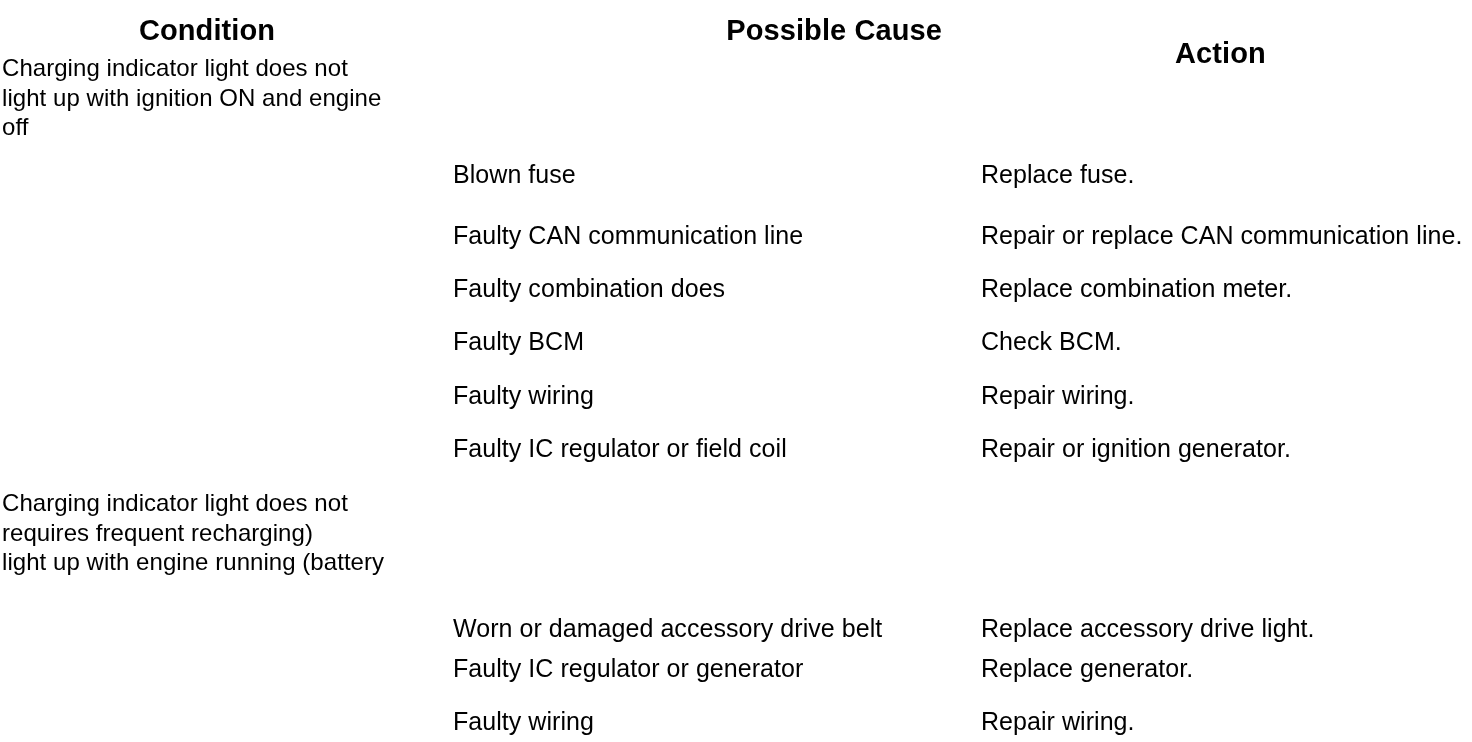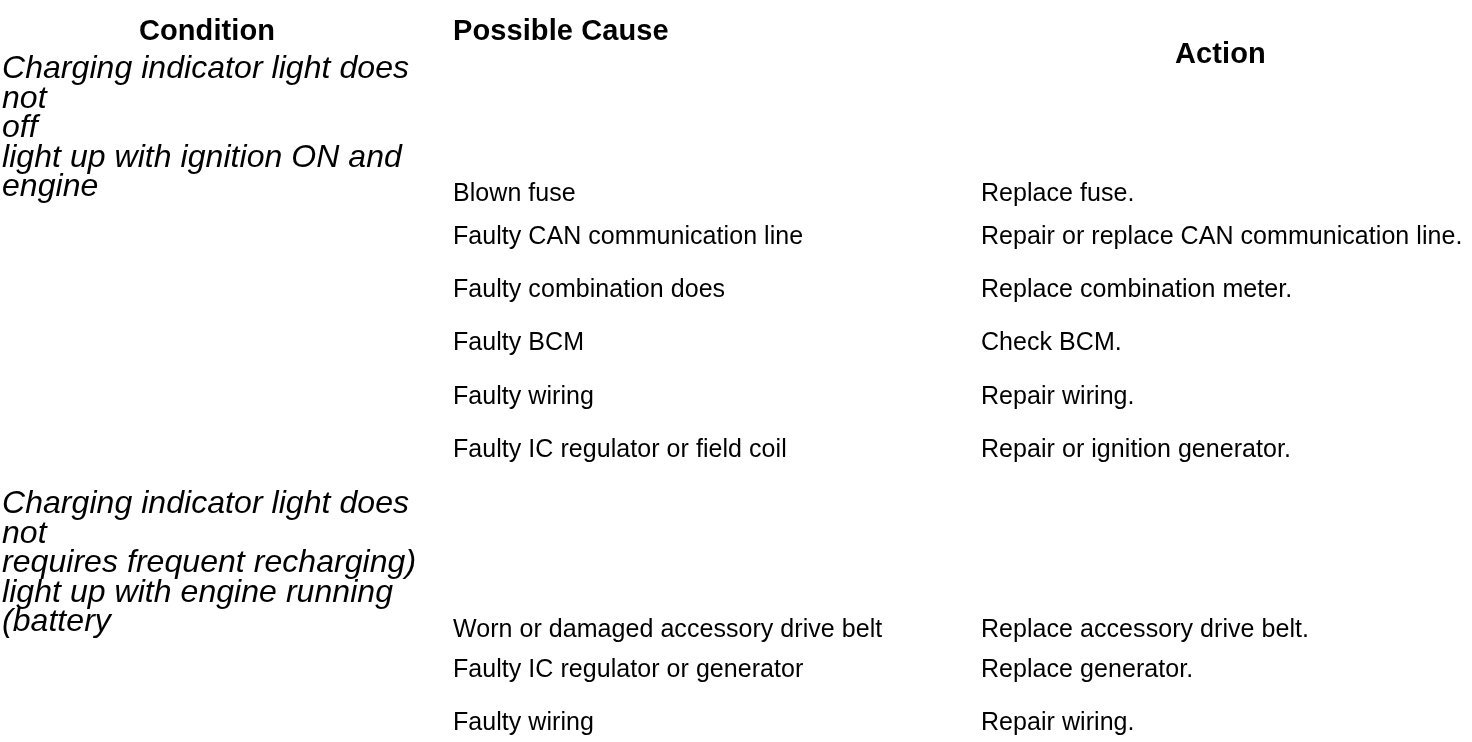--- a/index.html
+++ b/index.html
@@ -34,21 +34,21 @@
   .col-head {
     position: absolute;
     top: 16px;
     font-size: 29px;
     font-weight: bold;
     line-height: 29px;
     letter-spacing: 0.1px;
     white-space: nowrap;
   }
   .col-head.condition { left: 0px;   width: 414px; text-align: center; }
-  .col-head.cause     { left: 453px; width: 489px; text-align: left; }
+  .col-head.cause     { left: 453px; width: 489px; text-align: right; }
   .col-head.action    { left: 981px; width: 479px; text-align: center; margin-top: 23px; }
 
   
   .col-condition {
     position: absolute;
     left: 2px;
     top: 0;
     width: 430px;
   }
   .col-cause {
@@ -61,41 +61,40 @@
     position: absolute;
     left: 981px;
     top: 0;
     width: 491px;
   }
 
   
   .condition-block {
     position: absolute;
     left: 0;
-    font-size: 32px;
+    font-size: 24px;
     line-height: 29.5px;
     letter-spacing: 0.05px;
     width: 420px;
-    font-style: italic;
   }
   .condition-block.b1 { top: 53px; }
   .condition-block.b2 { top: 488px; }
 
   
   .cell {
     position: absolute;
     left: 0;
     font-size: 25px;
     line-height: 29px;
     letter-spacing: 0.05px;
     white-space: nowrap;
   }
 
   
-  .r0 { top: 178px; text-align: right; }
+  .r0 { top: 160px; text-align: right; }
   .r1 { top: 221px; }
   .r2 { top: 274px; }
   .r3 { top: 327px; }
   .r4 { top: 381px; }
   .r5 { top: 434px; }
   .r6 { top: 602px; margin-top: 12px; }
   .r7 { top: 654px; }
   .r8 { top: 707px; }
 </style>
 </head>
@@ -106,22 +105,22 @@
   <div class="header-row">
     <div class="col-head condition">Condition</div>
     <div class="col-head cause">Possible Cause</div>
     <div class="col-head action">Action</div>
   </div>
 
   <div class="col-condition">
 
     <div class="condition-block b1">
       <div>Charging indicator light does not</div>
+      <div>light up with ignition ON and engine</div>
       <div>off</div>
-      <div>light up with ignition ON and engine</div>
     </div>
 
     <div class="condition-block b2">
       <div>Charging indicator light does not</div>
       <div>requires frequent recharging)</div>
       <div>light up with engine running (battery</div>
     </div>
 
   </div>
 
@@ -137,18 +136,18 @@
     <div class="cell r8">Faulty wiring</div>
   </div>
 
   <div class="col-action">
     <div class="cell r0">Replace fuse.</div>
     <div class="cell r1">Repair or replace CAN communication line.</div>
     <div class="cell r2">Replace combination meter.</div>
     <div class="cell r3">Check BCM.</div>
     <div class="cell r4">Repair wiring.</div>
     <div class="cell r5">Repair or ignition generator.</div>
-    <div class="cell r6">Replace accessory drive belt.</div>
+    <div class="cell r6">Replace accessory drive light.</div>
     <div class="cell r7">Replace generator.</div>
     <div class="cell r8">Repair wiring.</div>
   </div>
 
 </div>
 
 </body></html>

